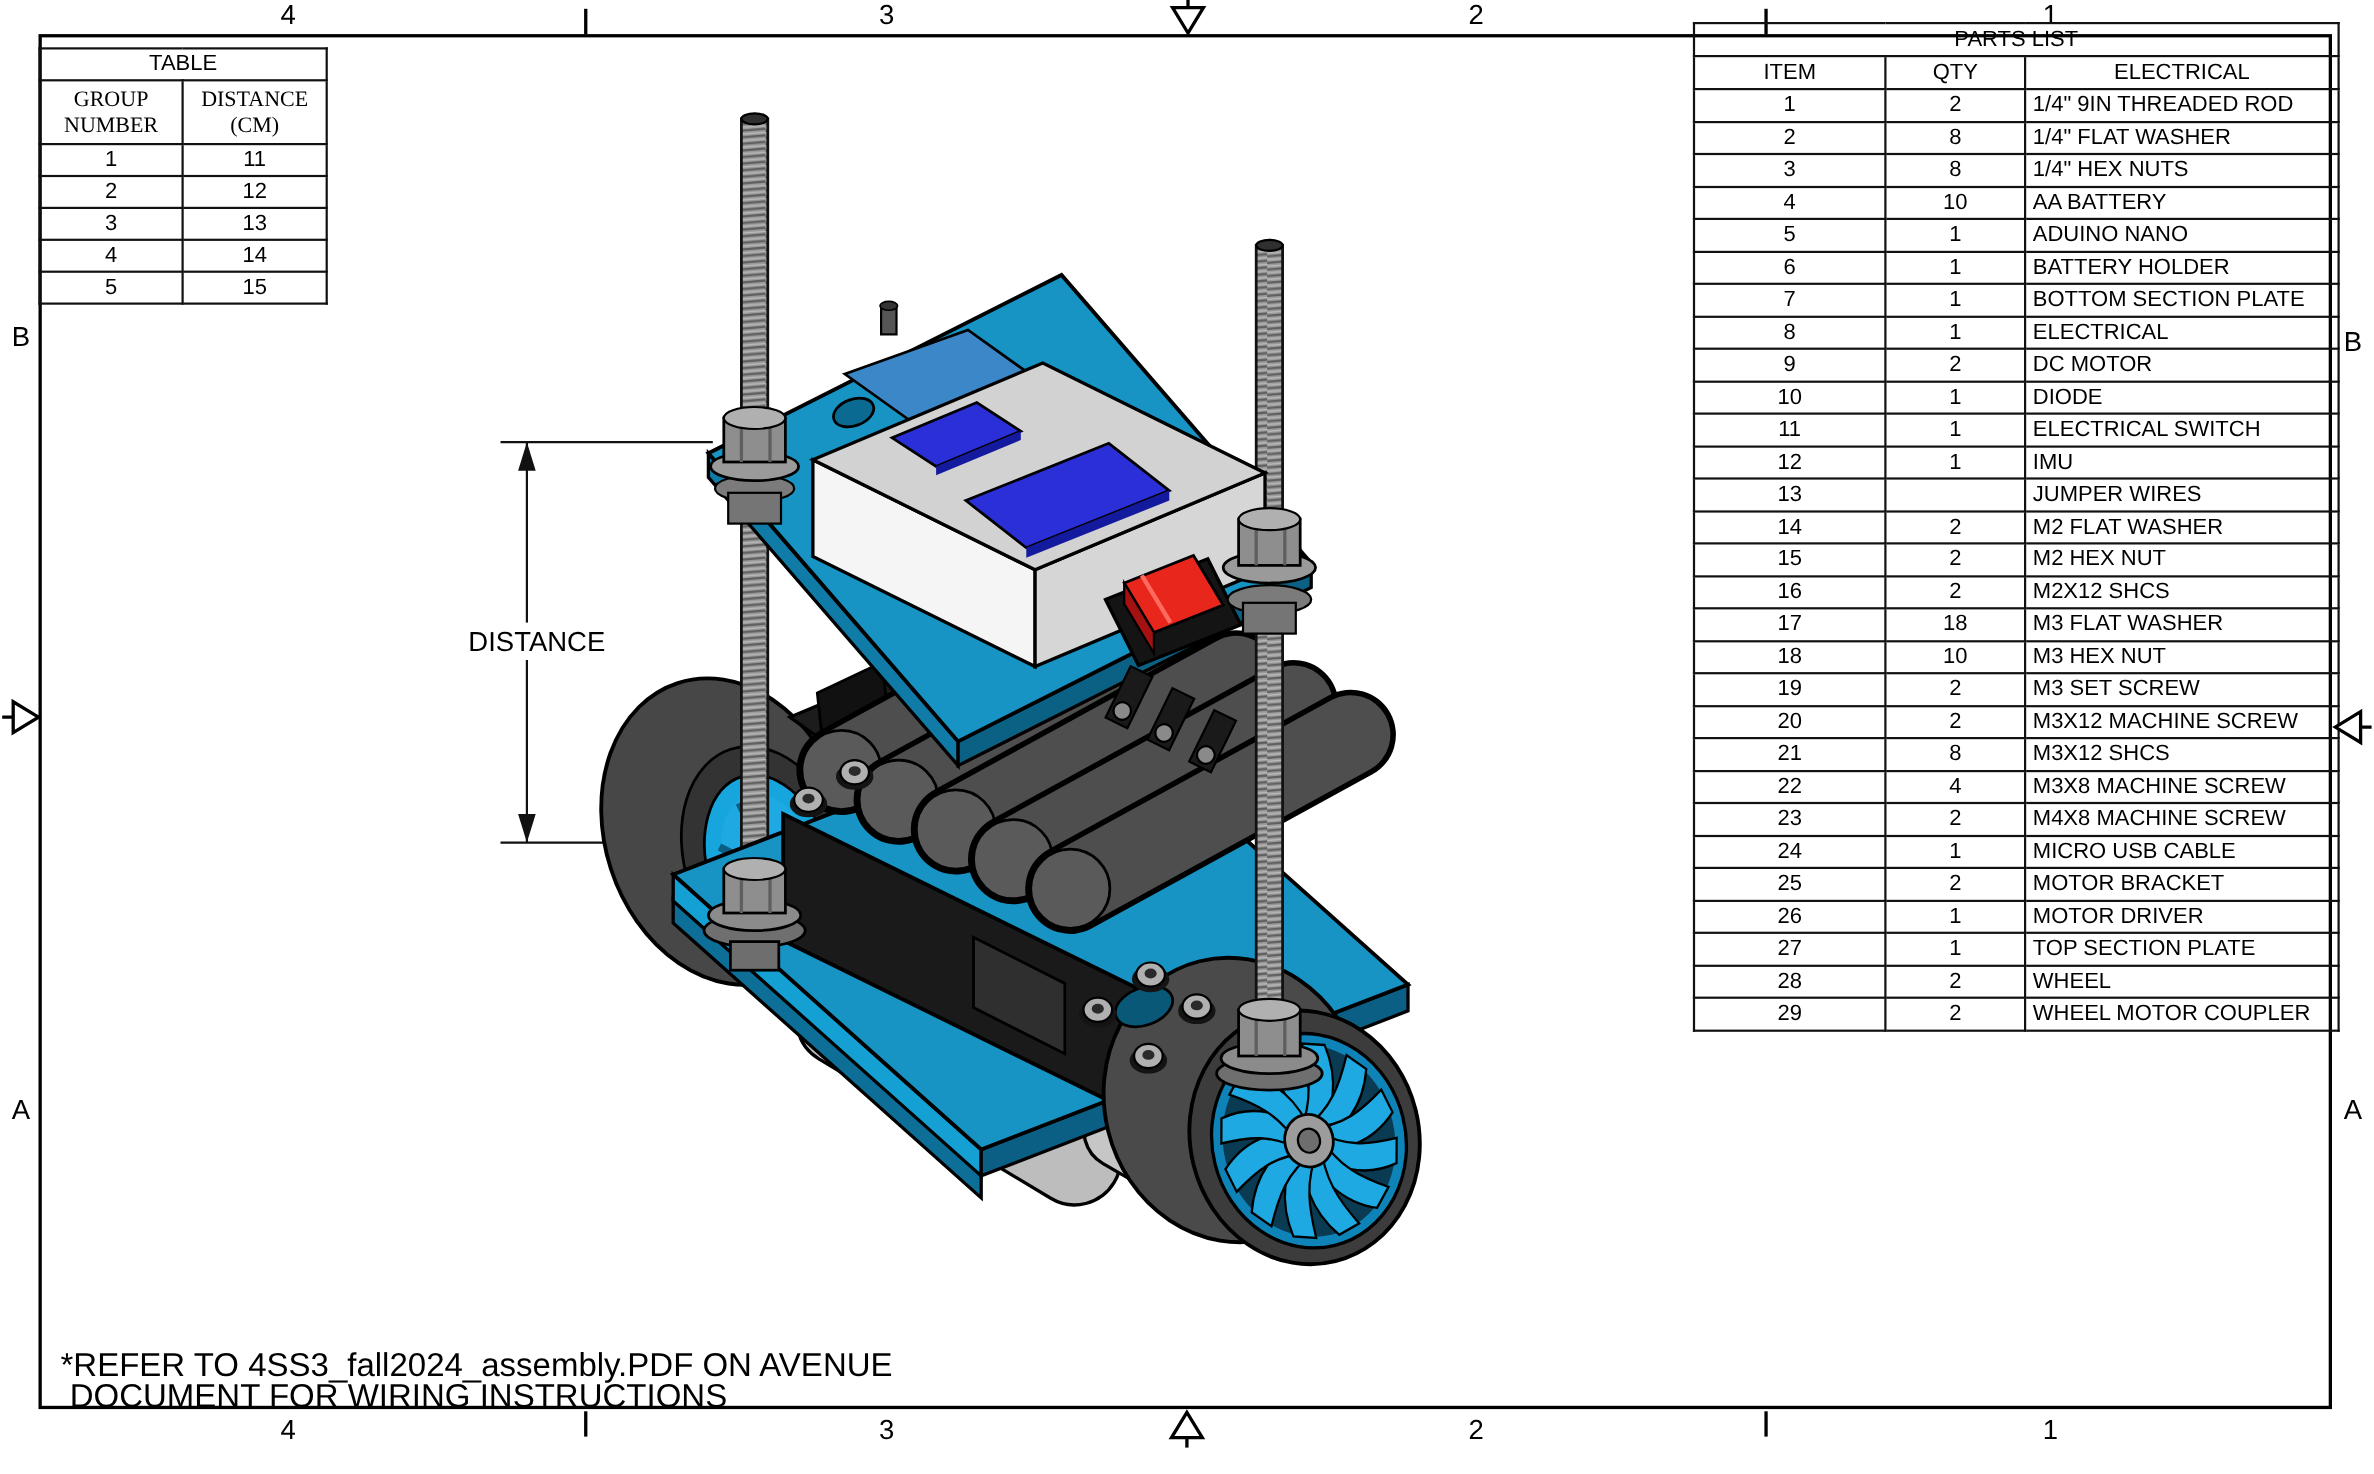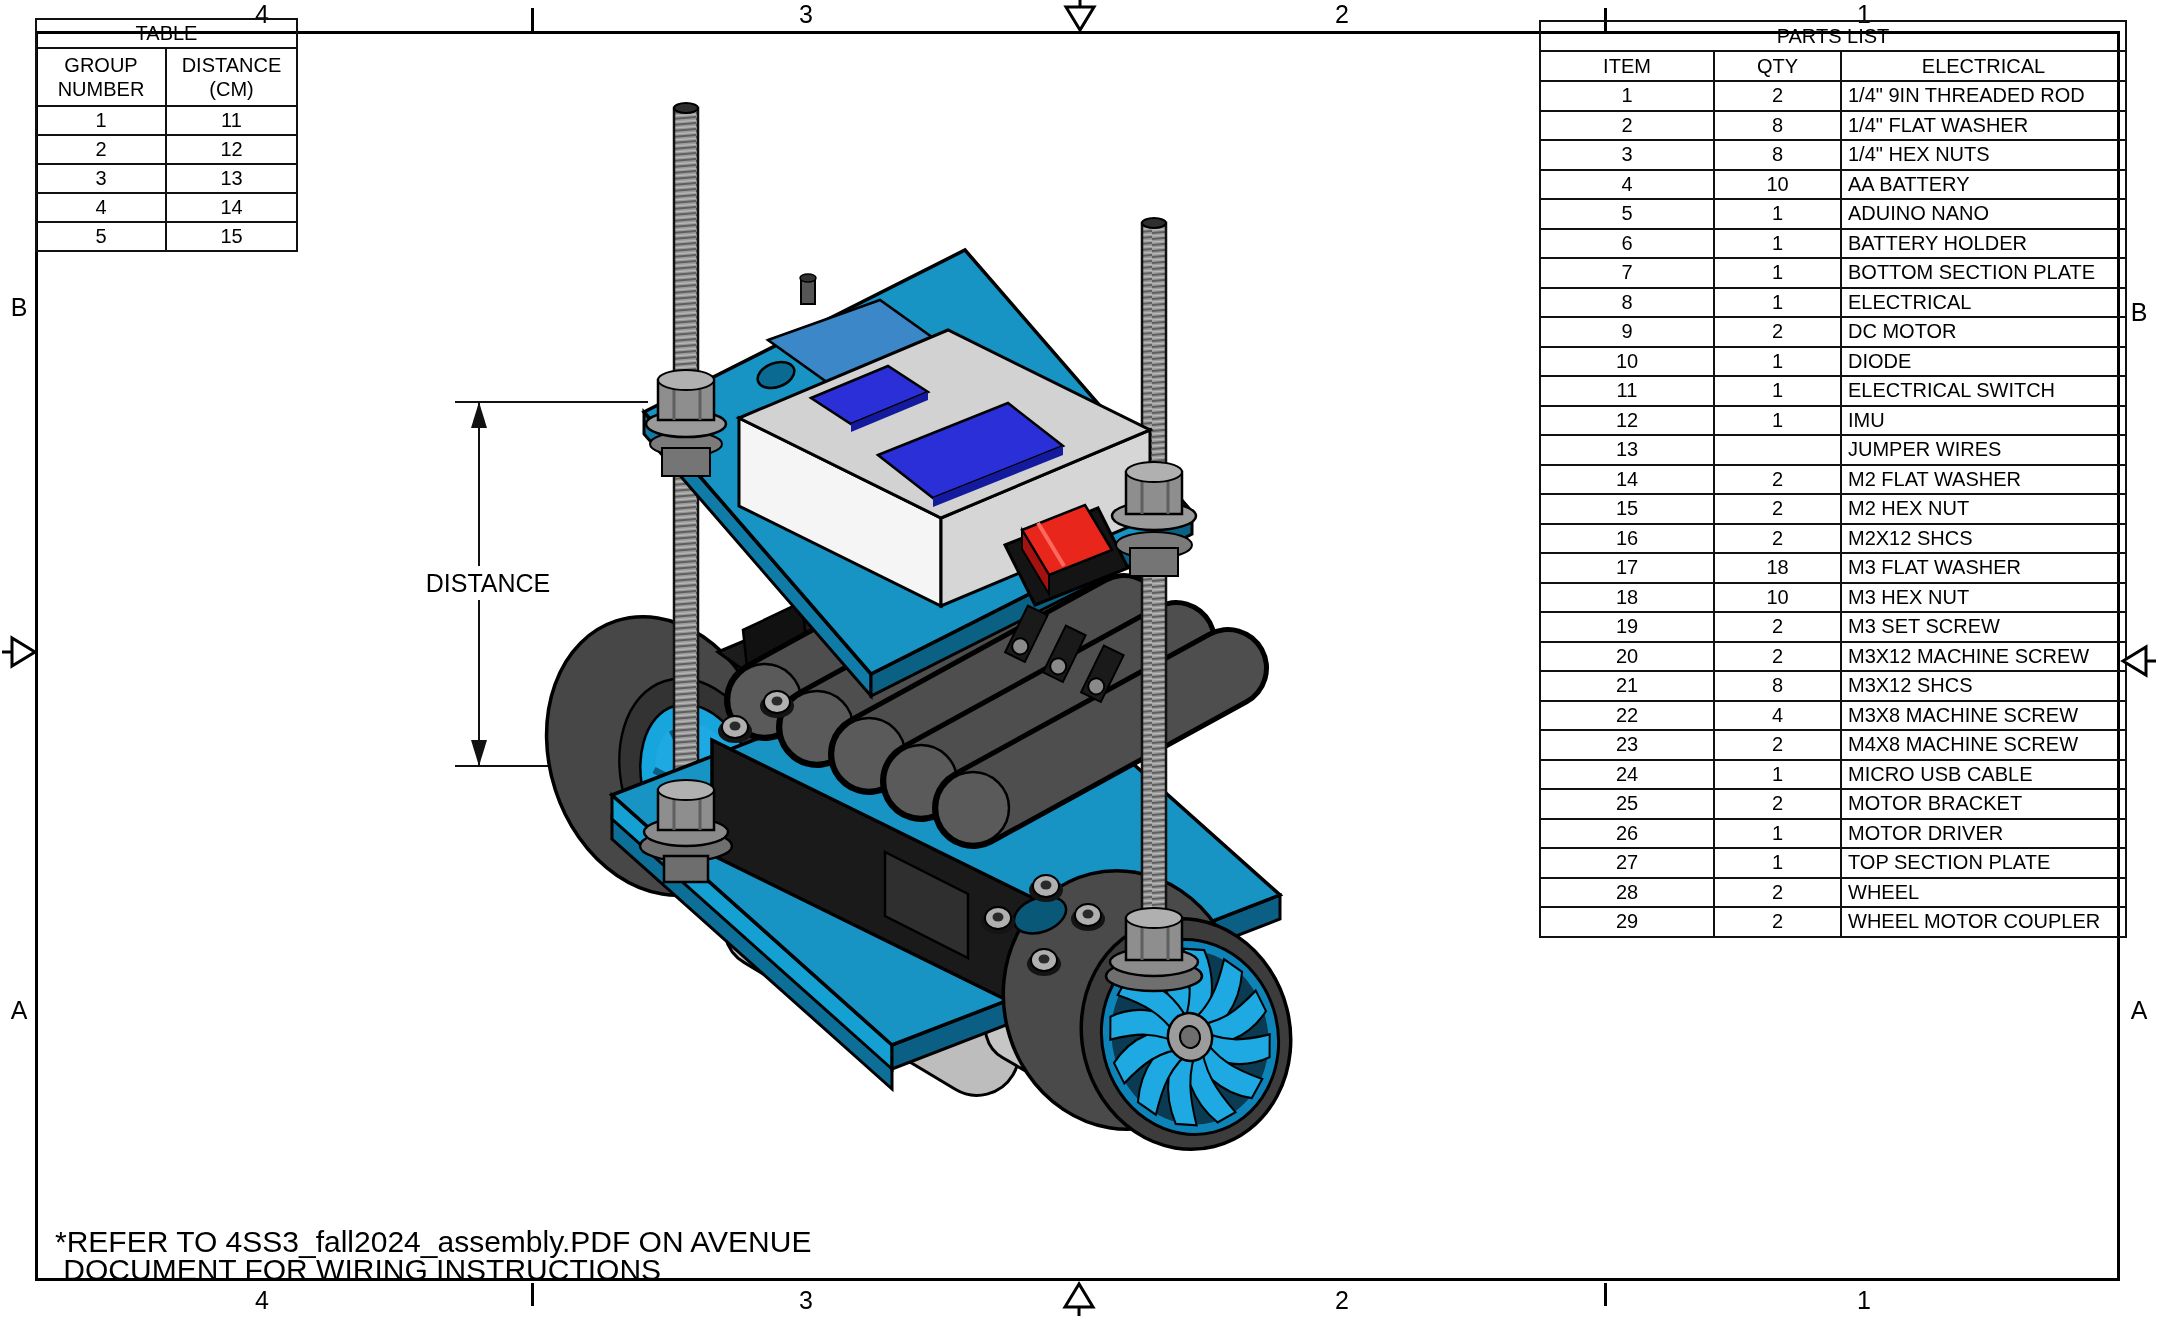--- a/index.html
+++ b/index.html
@@ -4,24 +4,24 @@
 <style>
   html,body{margin:0;padding:0;background:#fff;}
   .page{position:relative;width:2158px;height:1340px;background:#ffffff;overflow:hidden;
         font-family:"Liberation Sans",sans-serif;color:#000;}
   .frame{position:absolute;left:35px;top:31px;width:2085px;height:1250px;border:3px solid #000;box-sizing:border-box;}
   
   .zlabel{position:absolute;font-size:25px;line-height:25px;transform:translate(-50%,0);}
   .rlabel{position:absolute;font-size:25px;line-height:25px;transform:translate(-50%,-50%);}
   .ztick{position:absolute;width:3px;height:23px;background:#000;}
   
-  .gtable{position:absolute;left:35px;top:18px;border-collapse:collapse;table-layout:fixed;}
+  .gtable{position:absolute;left:35px;top:43px;border-collapse:collapse;table-layout:fixed;}
   .gtable td,.gtable th{border:2px solid #111;font-weight:normal;text-align:center;font-size:20px;padding:0;}
   .gtable .title{height:27px;}
-  .gtable .hdr td{height:56px;line-height:24px;}
+  .gtable .hdr td{height:56px;line-height:24px;font-family:Liberation Serif, serif;}
   .gtable .r td{height:27px;}
   
   .ptable{position:absolute;left:1539px;top:20px;border-collapse:collapse;table-layout:fixed;}
   .ptable td{border:2px solid #111;font-size:20px;text-align:center;padding:0;height:27.5px;}
   .ptable .title td{height:28px;}
   .ptable .hdr td{height:28px;}
   .ptable td.desc{text-align:left;padding-left:6px;}
   
   .note{position:absolute;left:55px;top:1228px;font-size:30px;line-height:28px;white-space:pre;}
   svg text{font-family:"Liberation Sans",sans-serif;}

